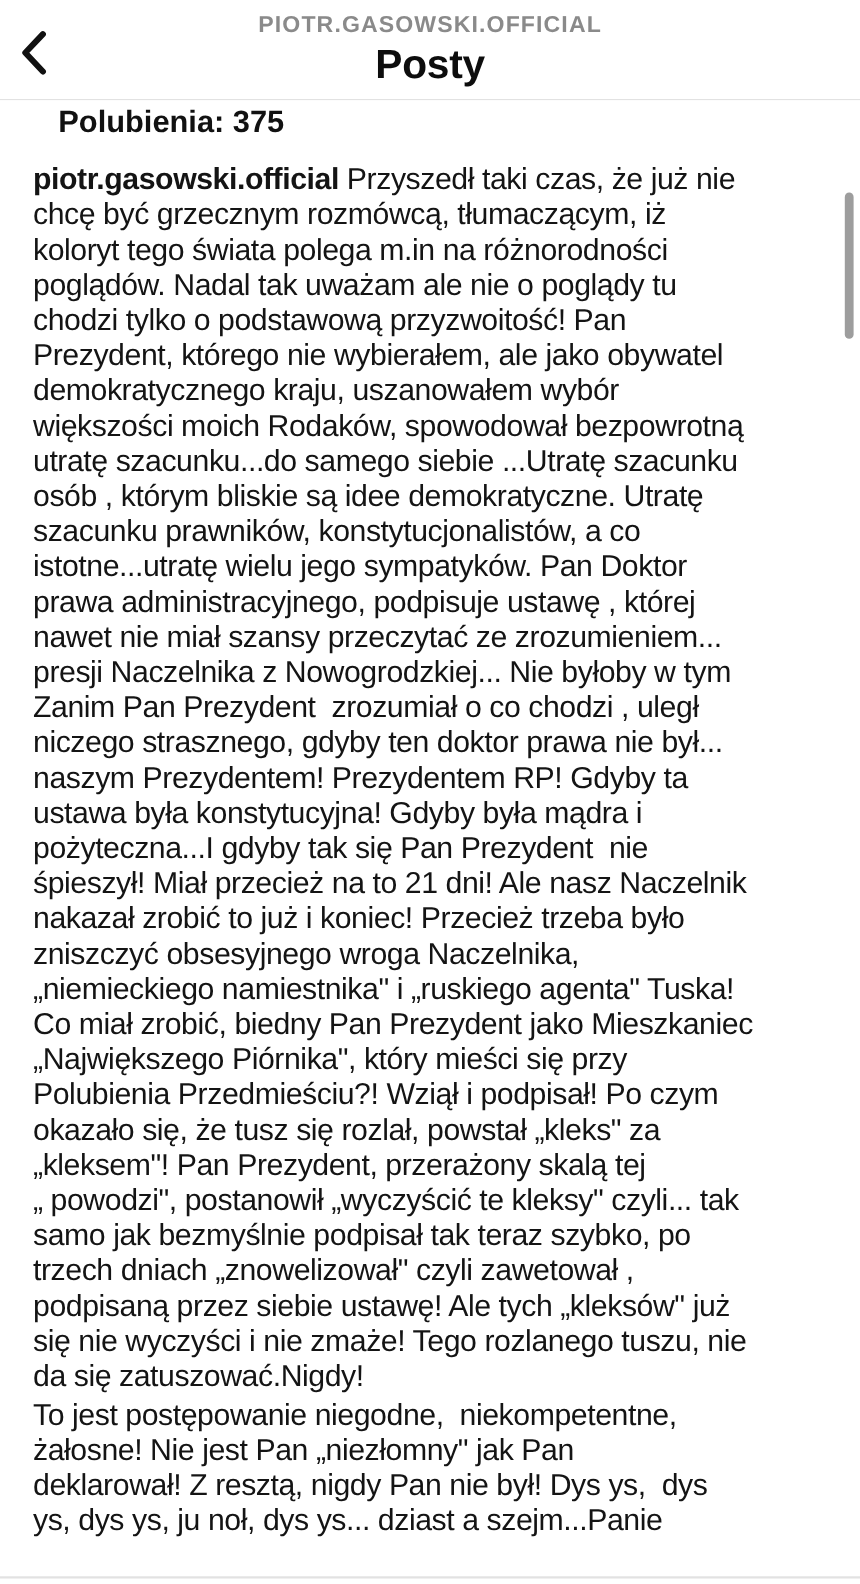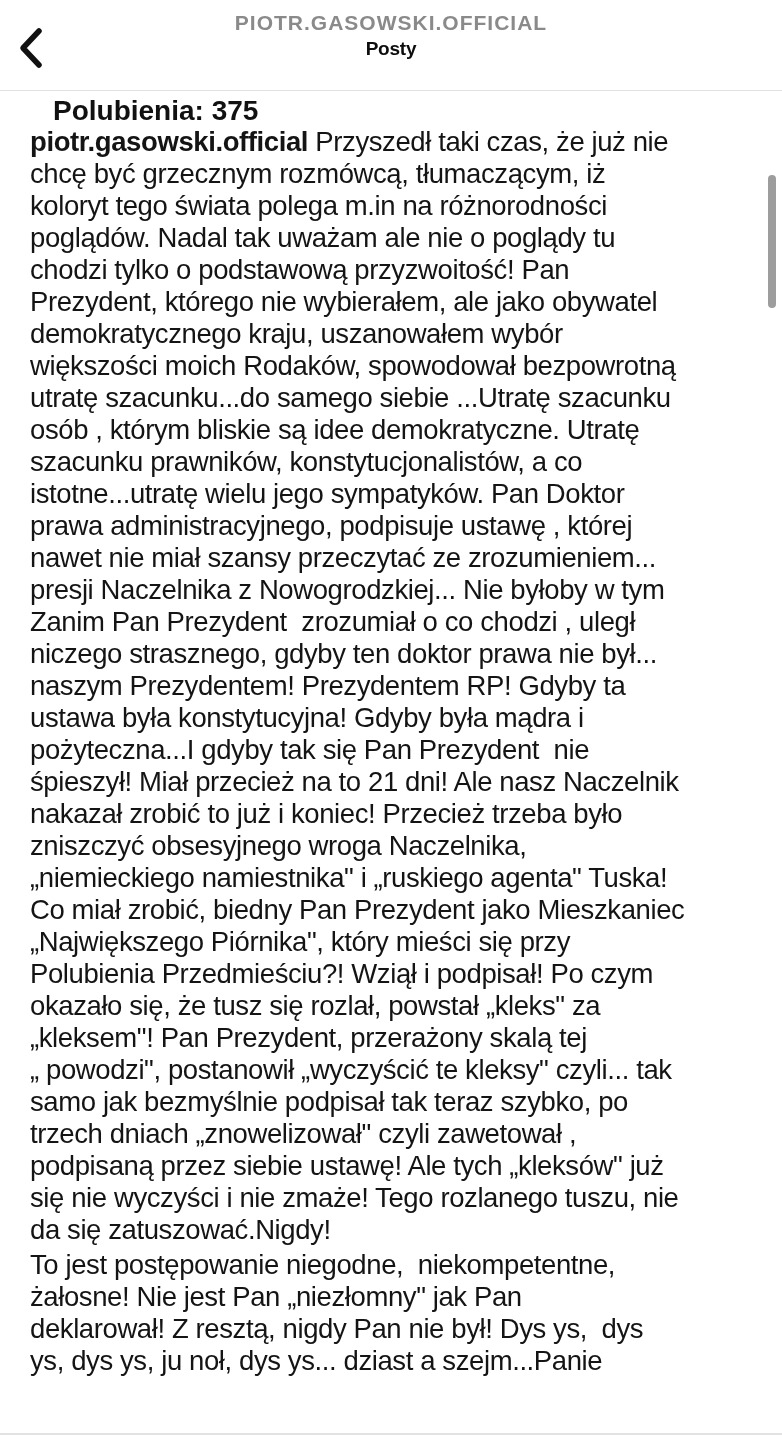--- a/index.html
+++ b/index.html
@@ -32,21 +32,21 @@
     font-weight: 600;
     letter-spacing: 1px;
   }
   .header-title {
     position: absolute;
     top: 38px;
     left: 0;
     right: 0;
     text-align: center;
     color: #0d0d0d;
-    font-size: 19px;
+    font-size: 37px;
     font-weight: 700;
     letter-spacing: -0.2px;
   }
   .back-button {
     position: absolute;
     left: 14px;
     top: 26px;
     width: 34px;
     height: 46px;
     background: transparent;
@@ -60,20 +60,21 @@
   .likes {
     margin-top: 5px;
     font-size: 28px;
     font-weight: 700;
     line-height: 30px;
     color: #111111;
     white-space: pre;
     margin-left: 23px;
   }
   .post-text {
+    margin-top: 21px;
   }
   .line {
     font-size: 27.5px;
     line-height: 32px;
     letter-spacing: -0.4px;
     color: #141414;
     white-space: pre;
   }
   .para2 {
     margin-top: 3px;

